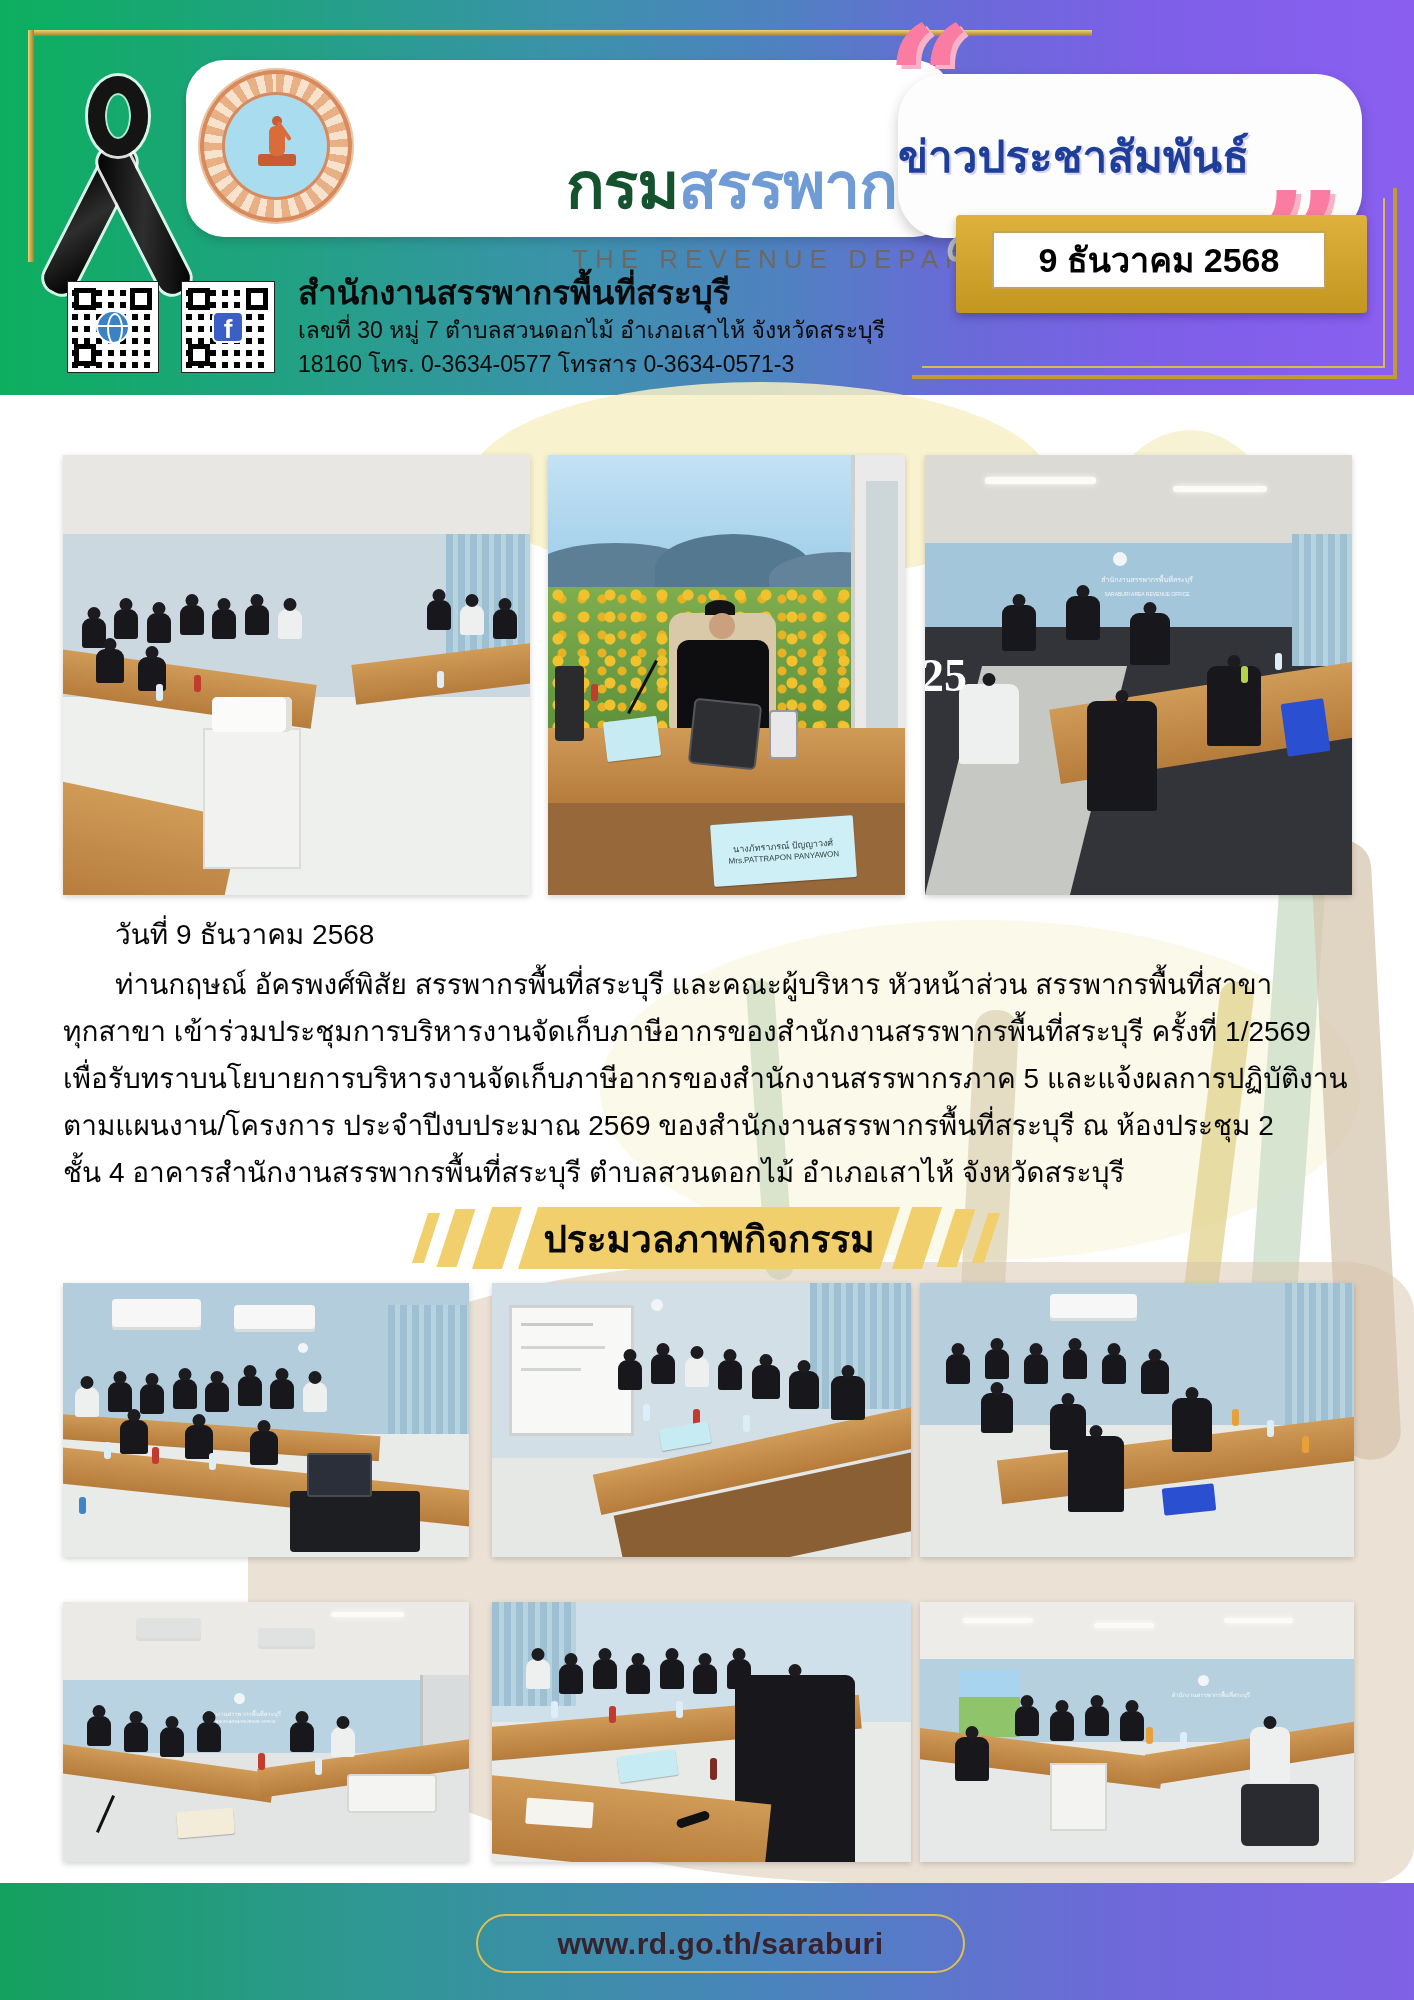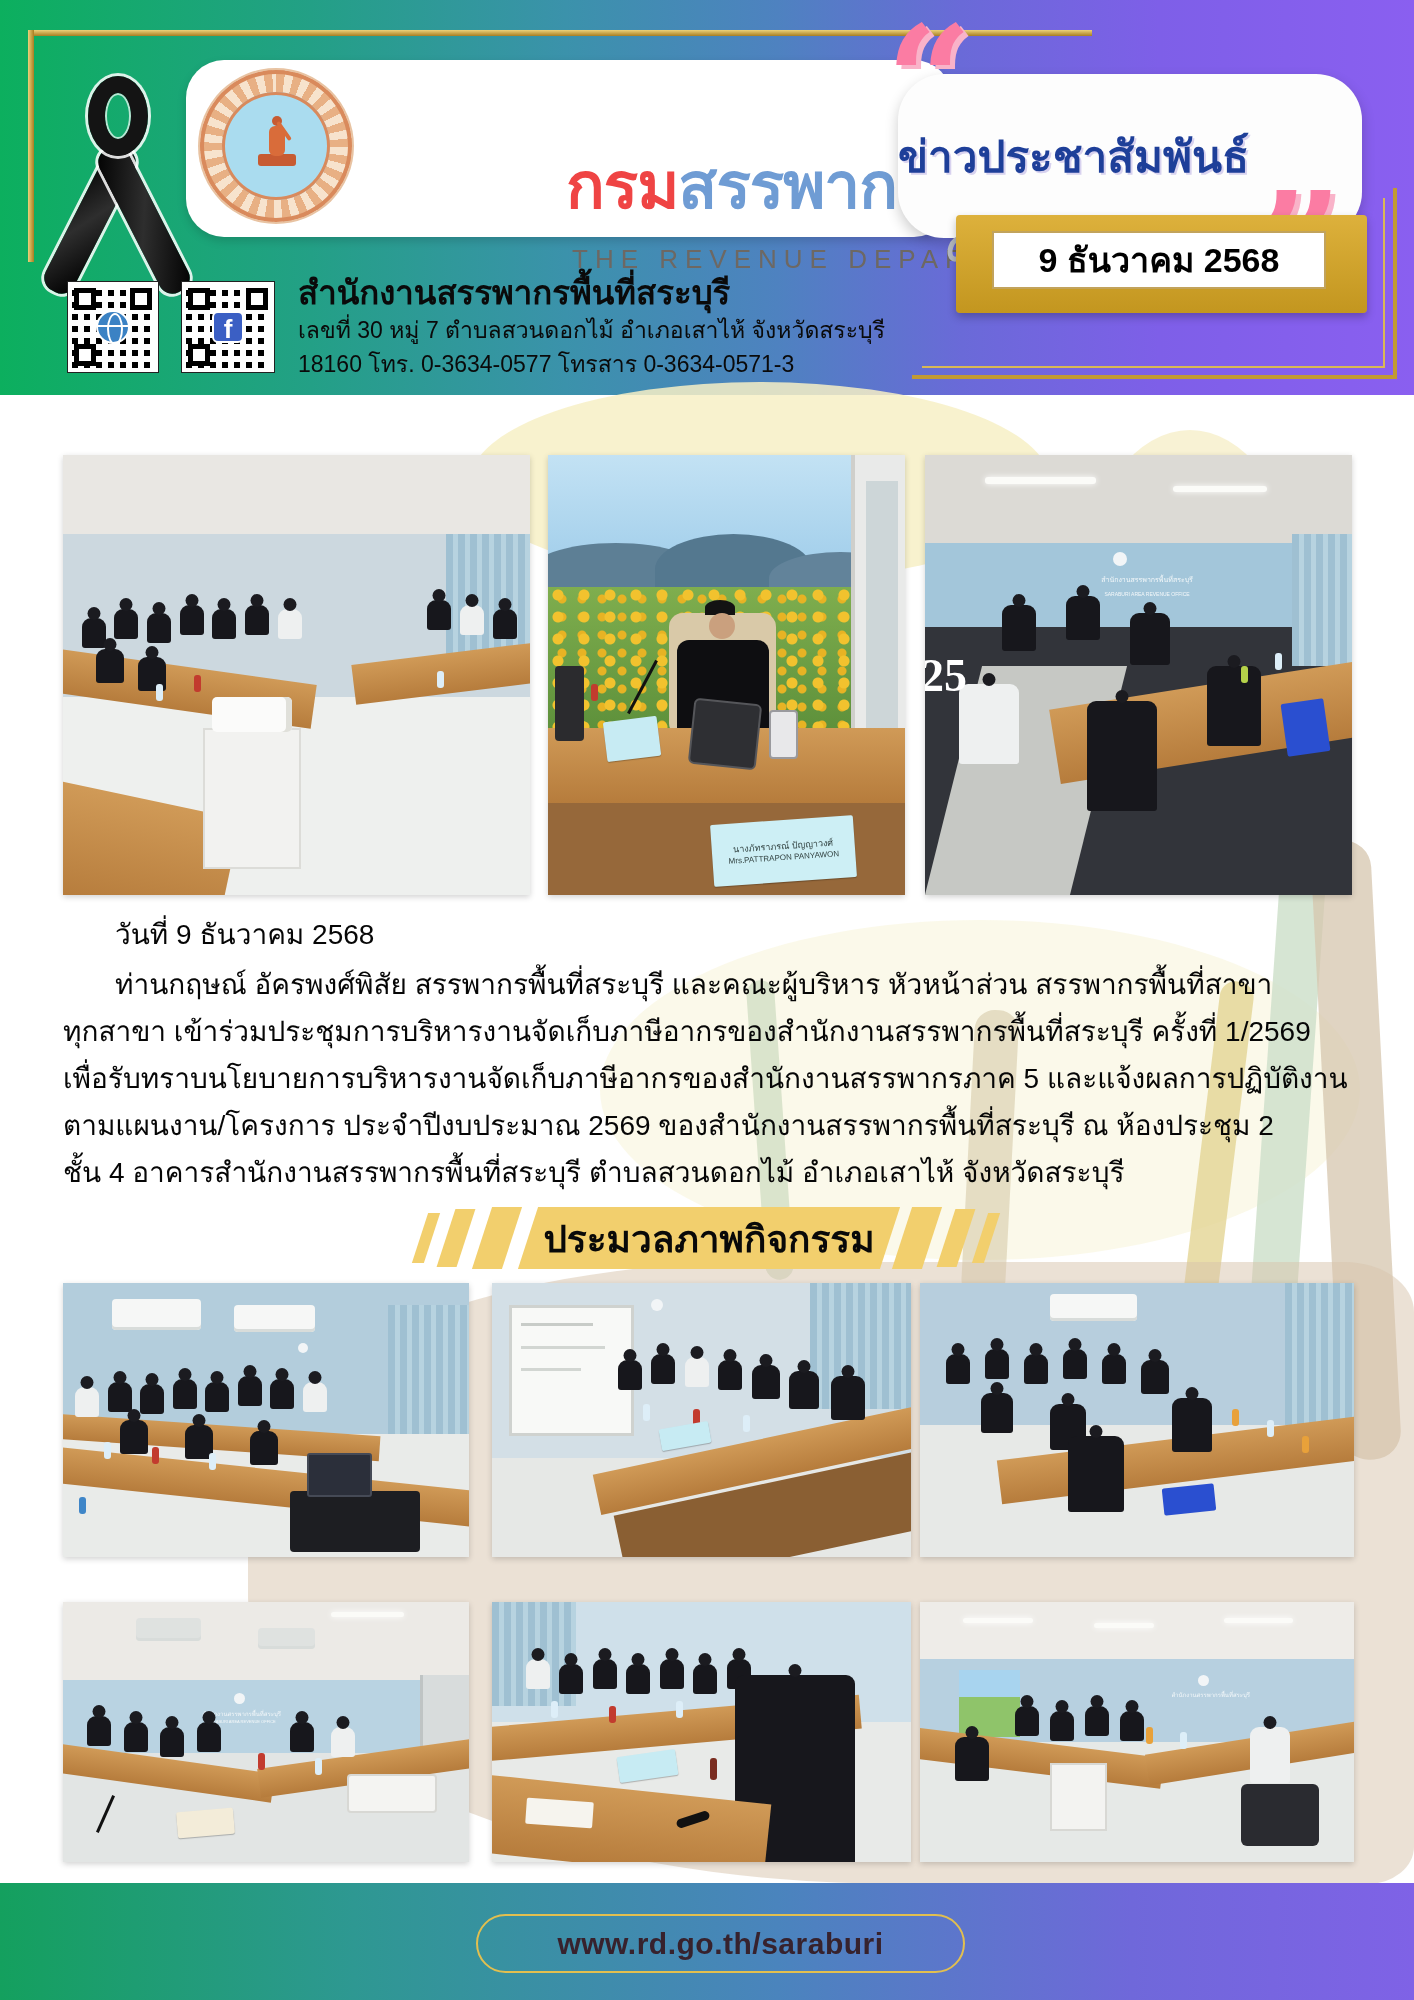--- a/index.html
+++ b/index.html
@@ -16,21 +16,21 @@
   .logobox{left:186px;top:60px;width:766px;height:177px;background:#fff;border-radius:38px;box-shadow:0 4px 10px rgba(0,0,0,.15);}
   .seal{left:14px;top:10px;width:152px;height:152px;border-radius:50%;
     background:repeating-conic-gradient(#e8b084 0 7deg,#f7e3cd 7deg 14deg);
     box-shadow:inset 0 0 0 4px #d98a5c,0 0 0 2px #e8c3a2;}
   .seal-inner{left:22px;top:22px;width:108px;height:108px;border-radius:50%;background:#aadcef;box-shadow:inset 0 0 0 3px #d98a5c;}
   .deity-body{left:47px;top:34px;width:16px;height:30px;background:#d96c3a;border-radius:6px;}
   .deity-head{left:50px;top:24px;width:10px;height:10px;border-radius:50%;background:#c75b32;}
   .deity-base{left:36px;top:62px;width:38px;height:12px;background:#c75b32;border-radius:3px;}
   .deity-arm{left:60px;top:28px;width:4px;height:22px;background:#d96c3a;transform:rotate(-35deg);border-radius:2px;}
   .brand-th{left:380px;top:74px;font-size:64px;font-weight:bold;letter-spacing:-1px;white-space:nowrap;}
-  .brand-th .p1{color:#ef4444;}
+  .brand-th .p1{color:#14532d;}
   .brand-th .p2{color:#6f9cd4;}
   .brand-en{left:386px;top:184px;font-size:26px;letter-spacing:7px;color:#6d6863;white-space:nowrap;}
 
   
   .ribbon-loop{left:88px;top:76px;width:60px;height:80px;border:17px solid #141414;border-radius:50%;box-shadow:0 0 0 3px rgba(255,255,255,.85),inset 0 0 0 2px rgba(255,255,255,.7);}
   .ribbon-tail{width:32px;height:160px;background:linear-gradient(120deg,#000,#2e2e2e 50%,#000);border-radius:14px;box-shadow:0 0 0 3px rgba(255,255,255,.85);}
   .rt1{left:74px;top:140px;transform:rotate(27deg);}
   .rt2{left:128px;top:140px;transform:rotate(-27deg);}
 
   

